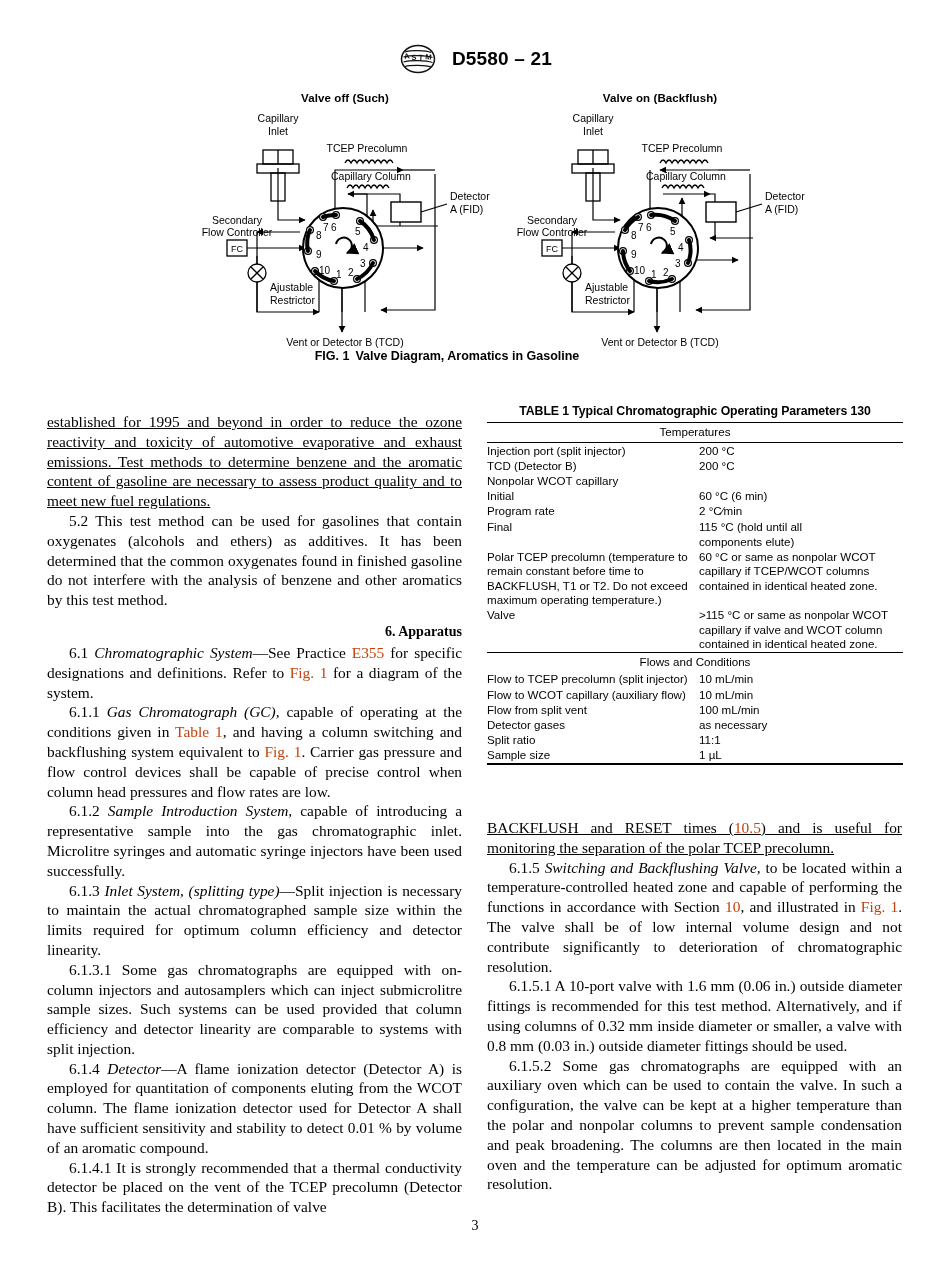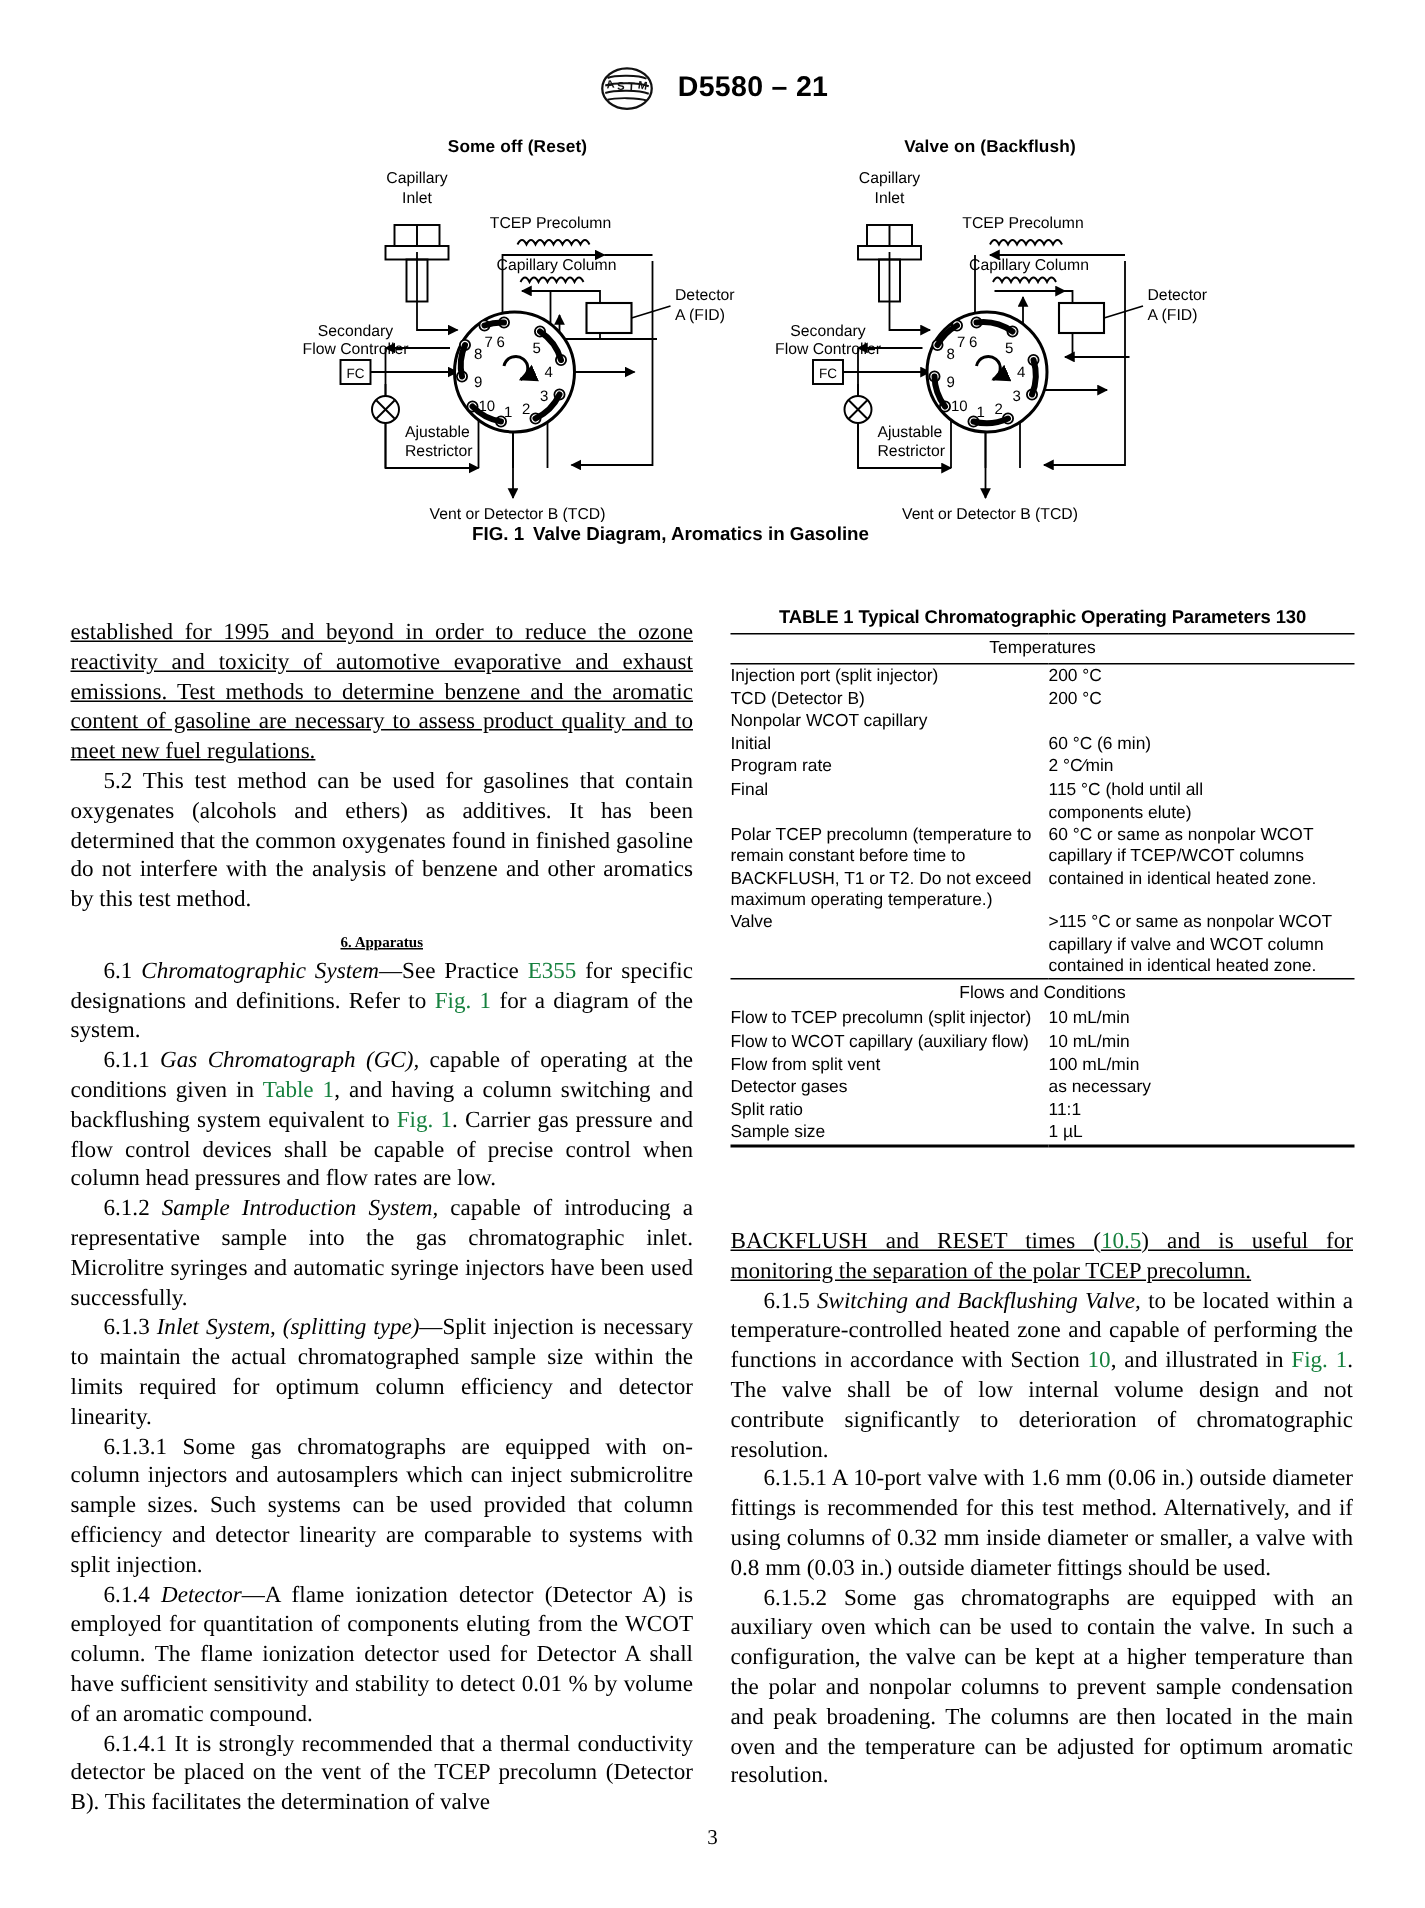--- a/index.html
+++ b/index.html
@@ -100,28 +100,27 @@
     margin: 0;
     text-indent: 22px;
     text-align: justify;
     -webkit-hyphens: auto;
     hyphens: auto;
   }
   p.para.noindent { text-indent: 0; text-decoration: underline; }
   h3.section-head {
     font-family: "Liberation Serif", serif;
     font-weight: bold;
-    font-size: 10px;
+    font-size: 14px;
     margin: 13px 0 2px 0;
     text-indent: 0;
-    text-align: center;
-    text-decoration: underline;
+    text-align: right;
   }
   .it { font-style: italic; }
-  .ref { color: #15803d; }
+  .ref { color: #c2410c; }
 
   
   .table-wrap {
     position: absolute;
     top: 386px;
     left: 487px;
     width: 416px;
     font-family: "Liberation Sans", sans-serif;
   }
   .table-title {
@@ -186,21 +185,21 @@
           <text x="54" y="30" transform="rotate(8 54 30)">M</text>
         </g>
       </svg>
     </span>
     <span class="doc-id">D5580 – 21</span>
   </div>
 
   <div class="figure-area">
 
     <div class="valve-panel left">
-      <p class="valve-title">Some off (Reset)</p>
+      <p class="valve-title">Valve off (Such)</p>
       <svg class="valve-svg" width="300" height="240" viewBox="0 0 300 240" aria-hidden="true">
         <defs>
           <marker id="arrL" markerWidth="7" markerHeight="7" refX="5.4" refY="3" orient="auto">
             <path d="M0,0 L6,3 L0,6 z" fill="#000"></path>
           </marker>
         </defs>
         <g stroke="#000" fill="none" stroke-width="1.2" marker-end="url(#arrL)">
 
           <path d="M83 92 L83 112 L110 112"></path>
 

